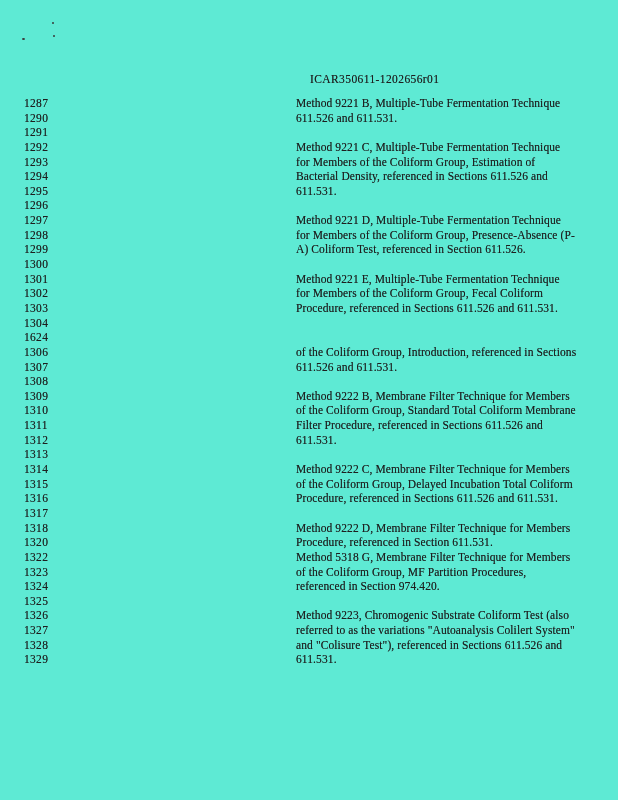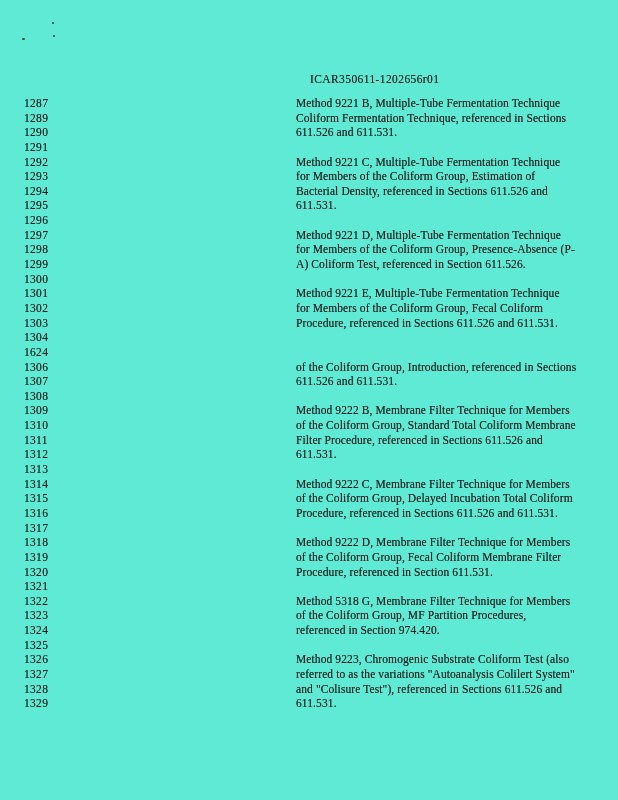--- a/index.html
+++ b/index.html
@@ -73,24 +73,20 @@
   <span class="speckle s3"></span>
 
   <div class="header-id">ICAR350611-1202656r01</div>
 
   <div class="line-grid" id="line-grid">
       <div class="line-row">
         <span class="line-num">1287</span>
         <span class="line-text">Method 9221 B, Multiple-Tube Fermentation Technique</span>
       </div>
       <div class="line-row">
-        <span class="line-num">1289</span>
-        <span class="line-text">Coliform Fermentation Technique, referenced in Sections</span>
-      </div>
-      <div class="line-row">
         <span class="line-num">1290</span>
         <span class="line-text">611.526 and 611.531.</span>
       </div>
       <div class="line-row">
         <span class="line-num">1291</span>
         <span class="line-text"></span>
       </div>
       <div class="line-row">
         <span class="line-num">1292</span>
         <span class="line-text">Method 9221 C, Multiple-Tube Fermentation Technique</span>
@@ -192,32 +188,24 @@
       </div>
       <div class="line-row">
         <span class="line-num">1317</span>
         <span class="line-text"></span>
       </div>
       <div class="line-row">
         <span class="line-num">1318</span>
         <span class="line-text">Method 9222 D, Membrane Filter Technique for Members</span>
       </div>
       <div class="line-row">
-        <span class="line-num">1319</span>
-        <span class="line-text">of the Coliform Group, Fecal Coliform Membrane Filter</span>
-      </div>
-      <div class="line-row">
         <span class="line-num">1320</span>
         <span class="line-text">Procedure, referenced in Section 611.531.</span>
       </div>
       <div class="line-row">
-        <span class="line-num">1321</span>
-        <span class="line-text"></span>
-      </div>
-      <div class="line-row">
         <span class="line-num">1322</span>
         <span class="line-text">Method 5318 G, Membrane Filter Technique for Members</span>
       </div>
       <div class="line-row">
         <span class="line-num">1323</span>
         <span class="line-text">of the Coliform Group, MF Partition Procedures,</span>
       </div>
       <div class="line-row">
         <span class="line-num">1324</span>
         <span class="line-text">referenced in Section 974.420.</span>

